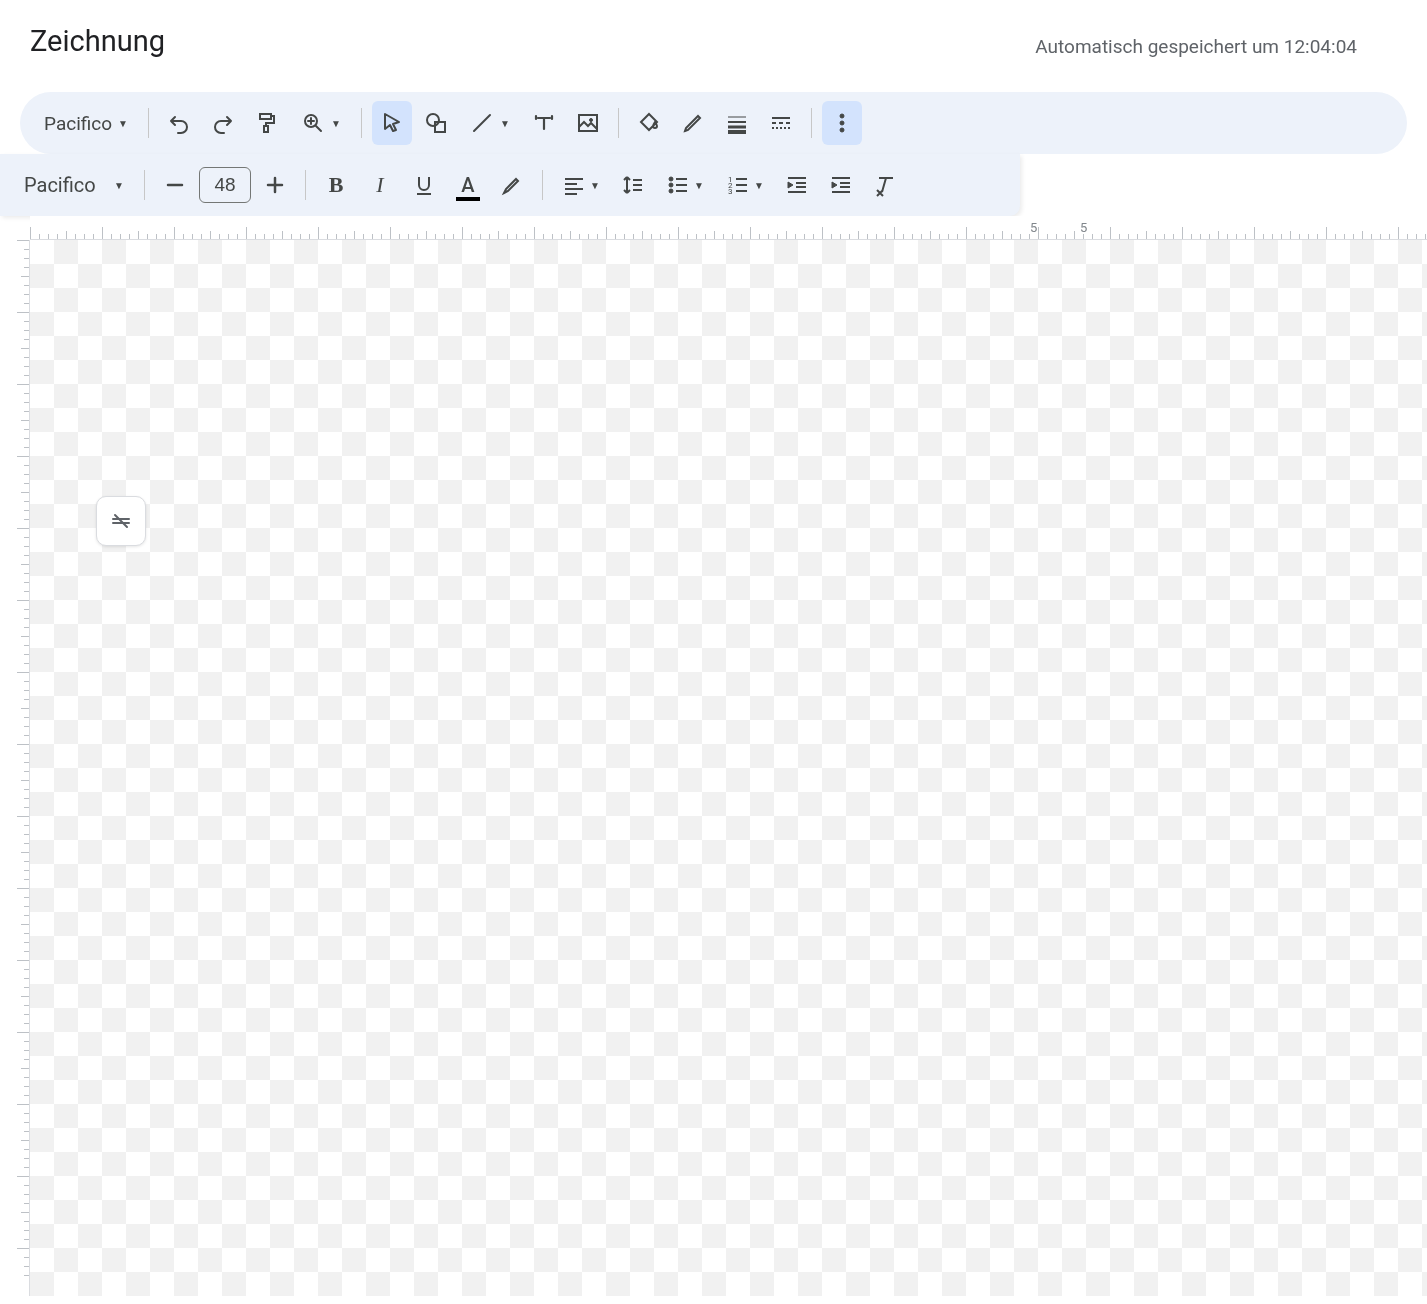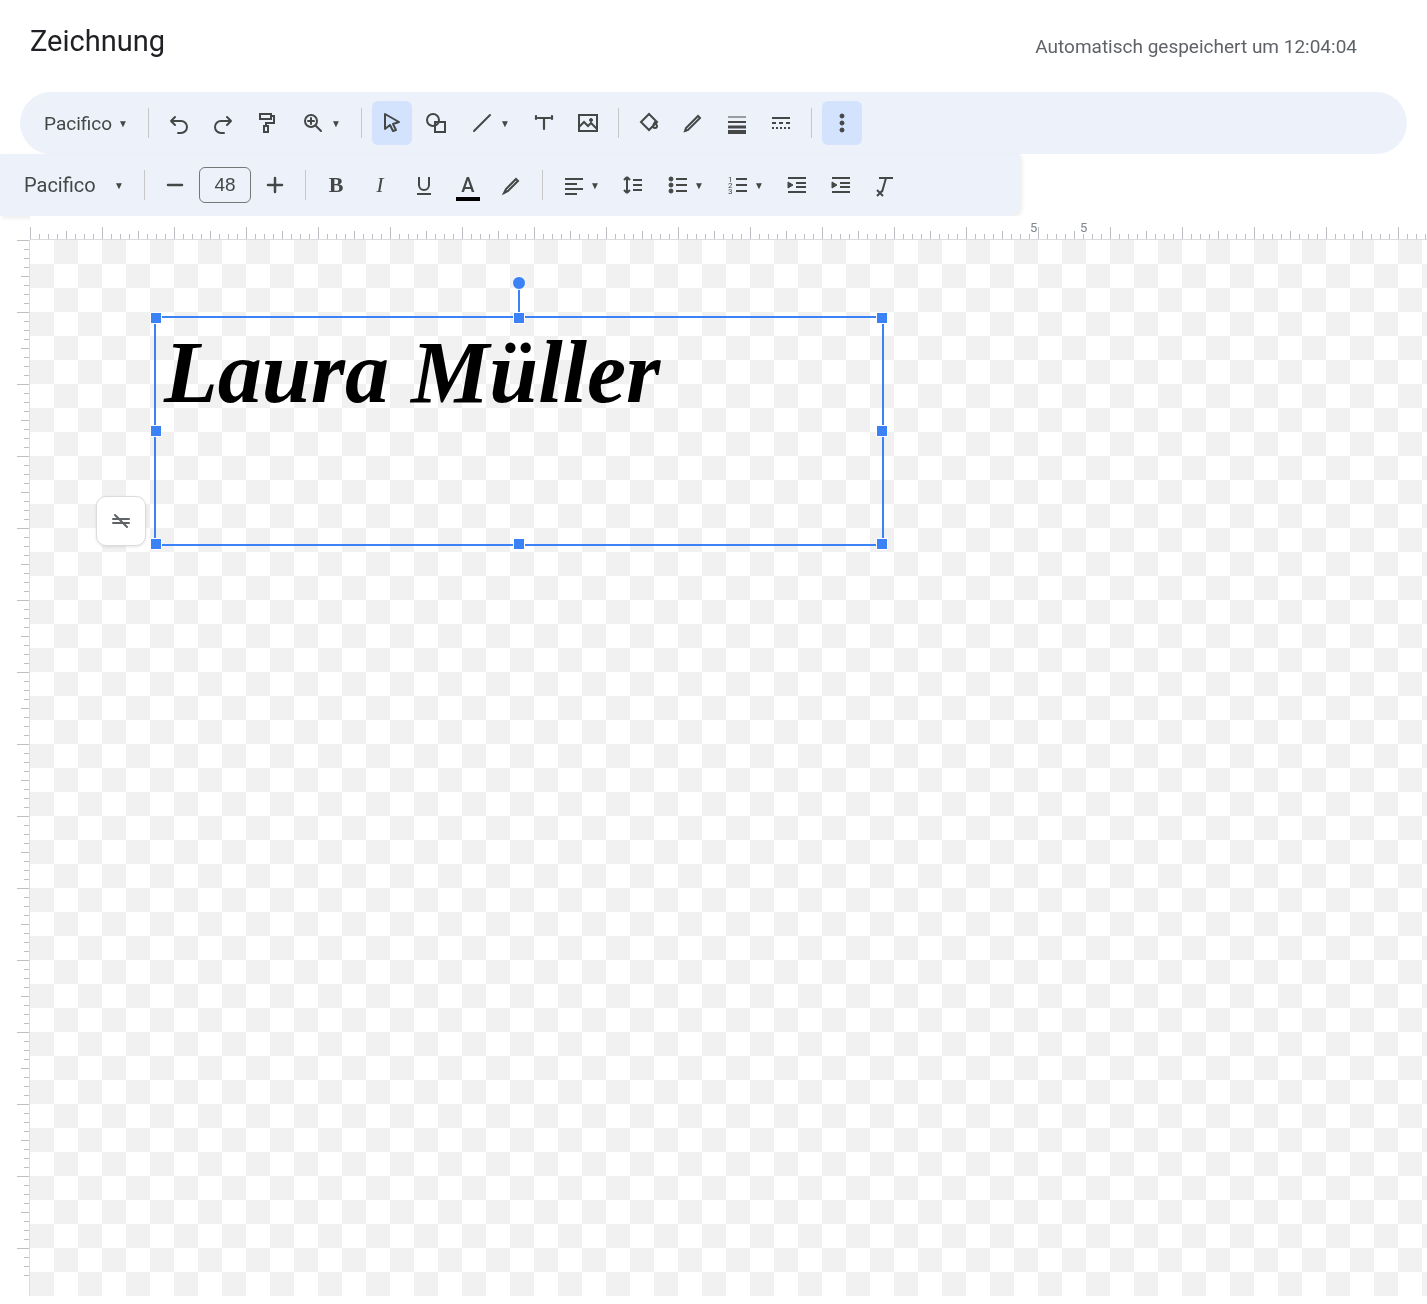--- a/index.html
+++ b/index.html
@@ -698,32 +698,19 @@
       <div class="ruler-v-tick" style="top: 972px; width: 8px;"></div>
       <div class="ruler-v-tick" style="top: 981px; width: 5px;"></div>
       <div class="ruler-v-tick" style="top: 990px; width: 5px;"></div>
       <div class="ruler-v-tick" style="top: 999px; width: 5px;"></div>
       <div class="ruler-v-tick" style="top: 1008px; width: 12px;"></div>
       <div class="ruler-v-tick" style="top: 1017px; width: 5px;"></div>
       <div class="ruler-v-tick" style="top: 1026px; width: 5px;"></div>
       <div class="ruler-v-tick" style="top: 1035px; width: 5px;"></div>
     </div>
   <div class="canvas">
-    <div class="textbox-selection">
-      <div class="rotate-line"></div>
-      <div class="rotate-handle"></div>
-      <div class="handle tl"></div>
-      <div class="handle tm"></div>
-      <div class="handle tr"></div>
-      <div class="handle ml"></div>
-      <div class="handle mr"></div>
-      <div class="handle bl"></div>
-      <div class="handle bm"></div>
-      <div class="handle br"></div>
-      <div class="textbox-content">Laura Müller</div>
-    </div>
     <div class="format-chip">
       <svg class="ico" viewBox="0 0 24 24" style="color:#5f6368;">
           <path stroke-width="2" d="M4 10h16M4 14h16M6 6l12 12" stroke-linecap="round"></path>
         </svg>
     </div>
   </div>
 </div>
 
 </body></html>

